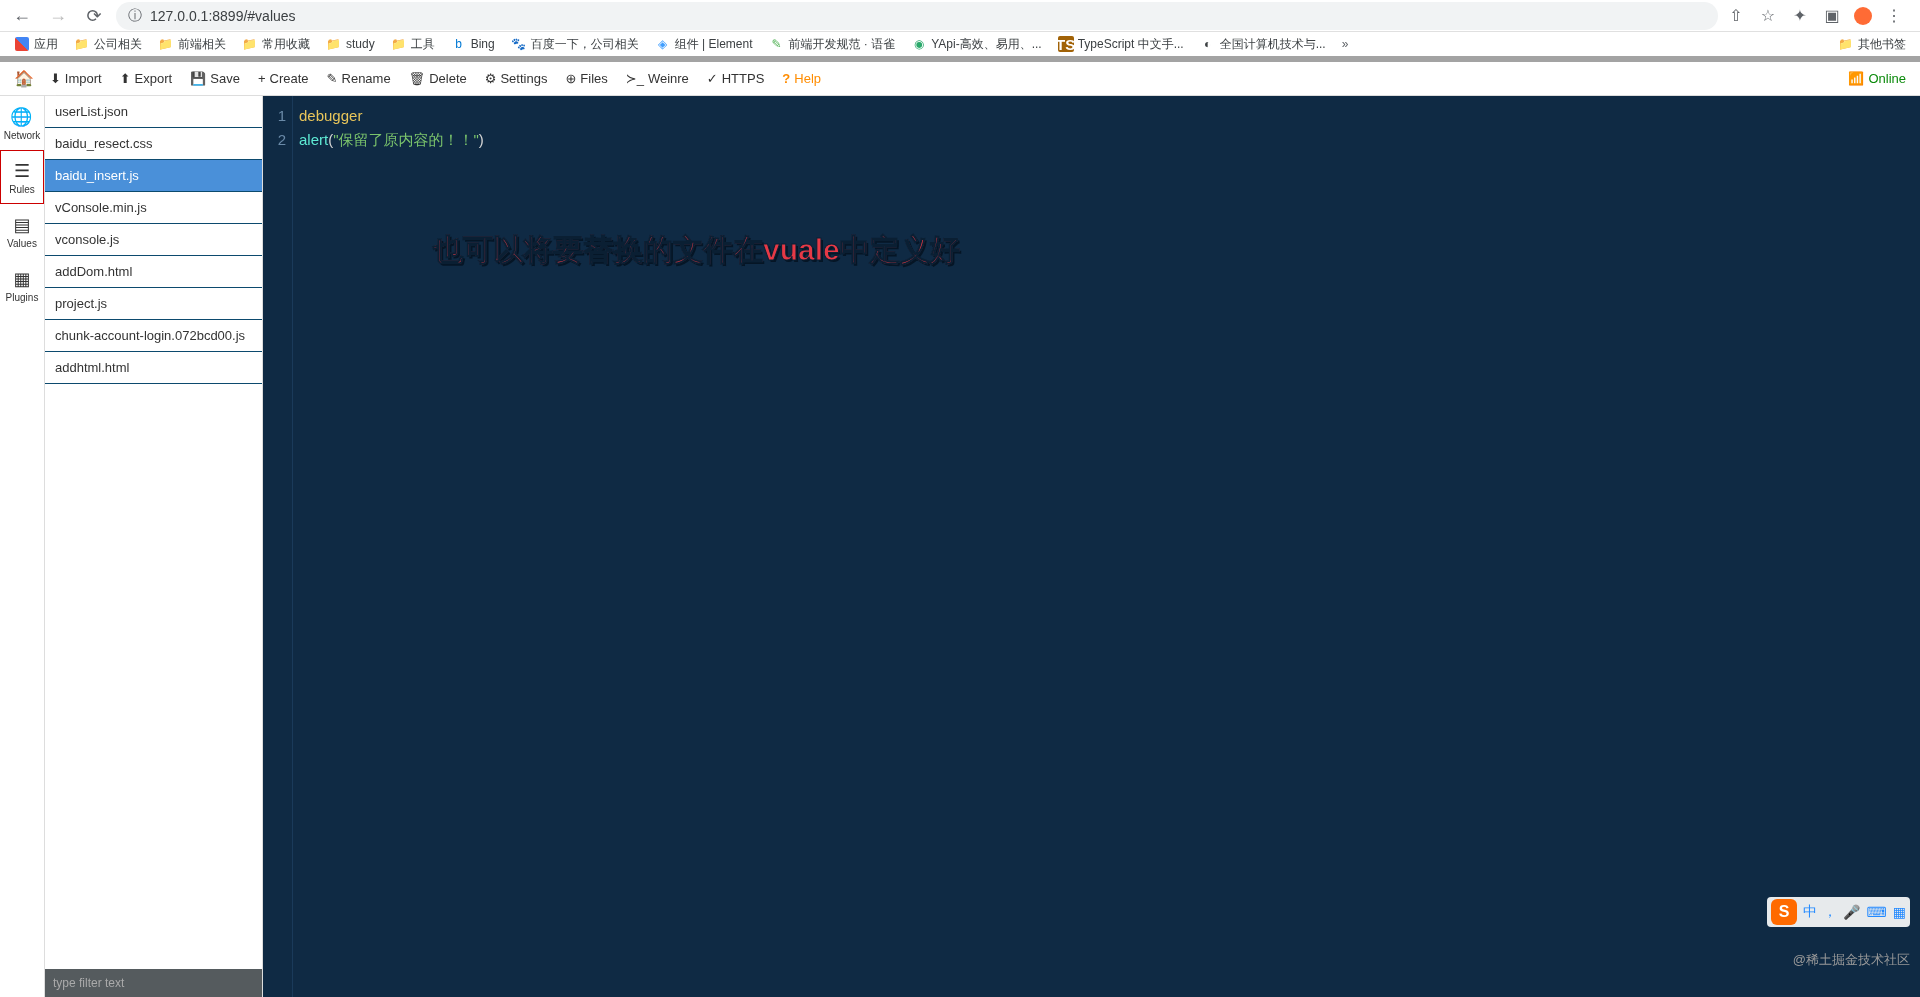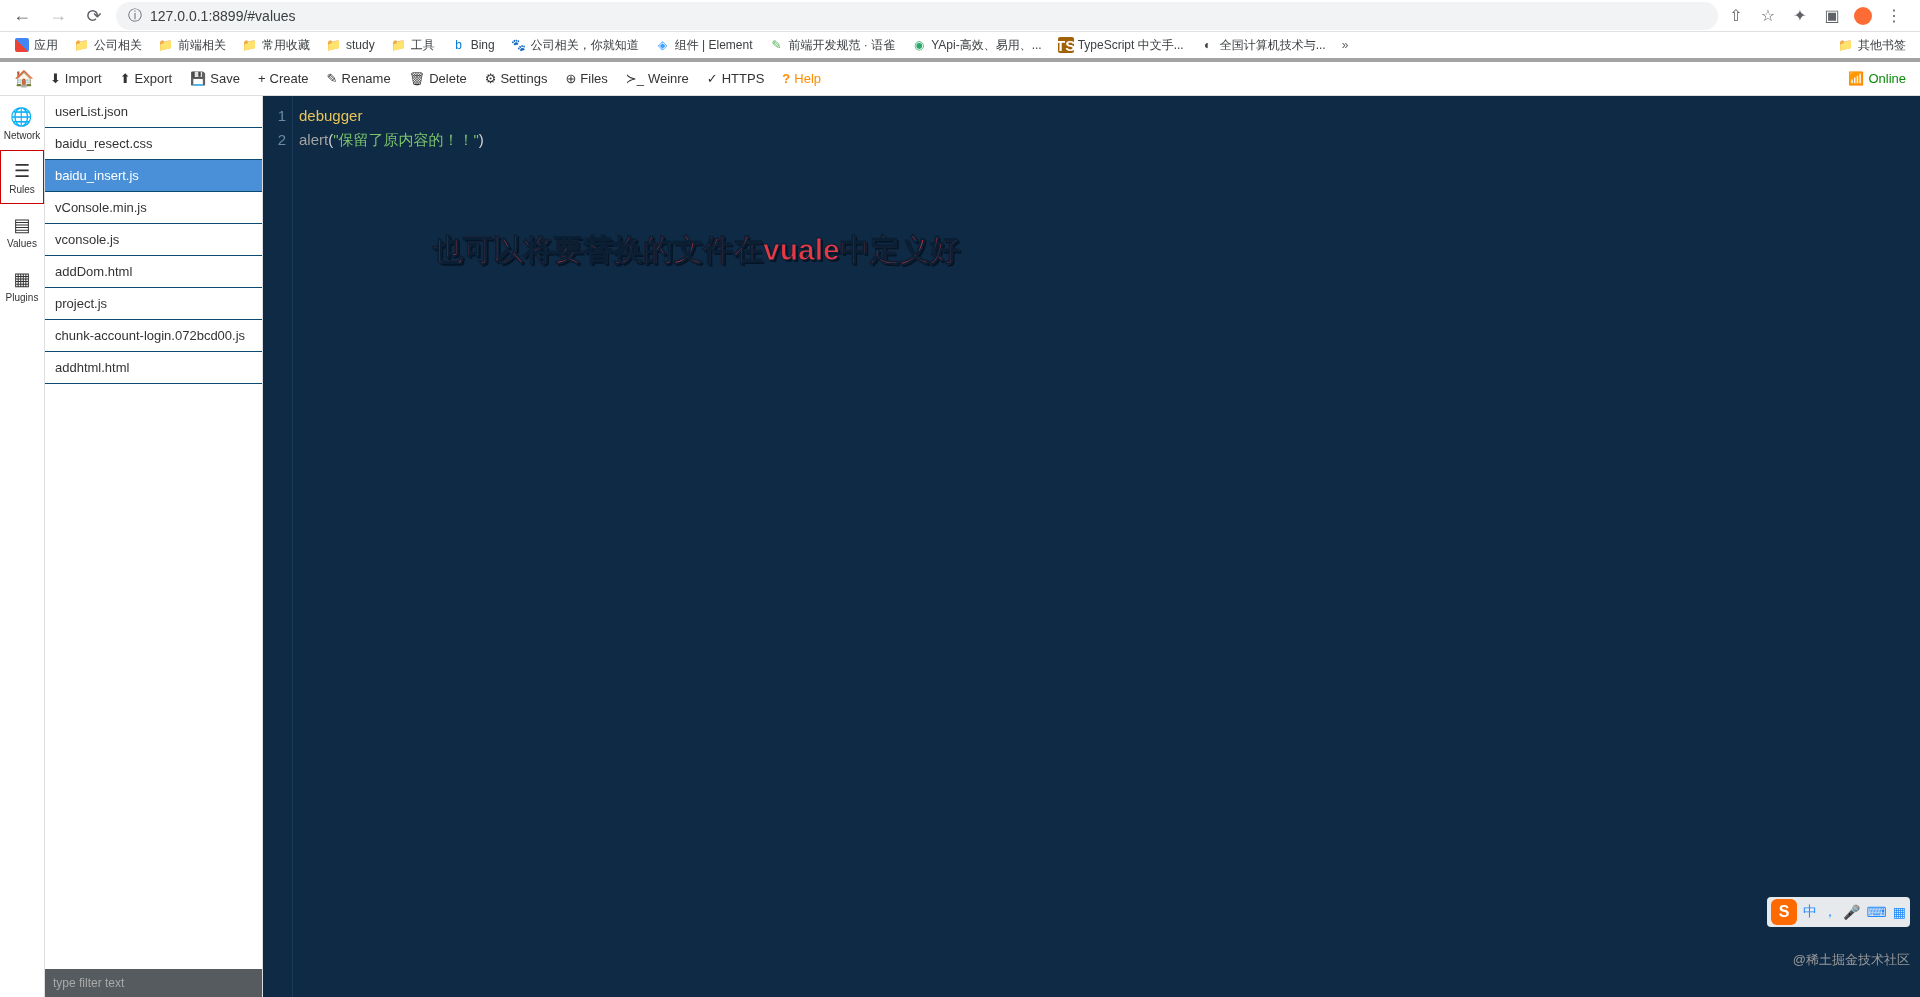--- a/index.html
+++ b/index.html
@@ -9,21 +9,21 @@
 .browser-chrome { height: 32px; background: #fff; display: flex; align-items: center; padding: 0 8px; border-bottom: 1px solid #e0e0e0; gap: 8px; }
 .nav-btn { width: 28px; height: 28px; display: flex; align-items: center; justify-content: center; color: #5f6368; cursor: pointer; border-radius: 50%; font-size: 18px; }
 .nav-btn.disabled { color: #bbb; }
 .url-bar { flex: 1; height: 28px; background: #f1f3f4; border-radius: 14px; display: flex; align-items: center; padding: 0 12px; gap: 8px; font-size: 14px; color: #3c4043; }
 .url-bar .info-icon { color: #5f6368; font-size: 14px; }
 .chrome-right { display: flex; align-items: center; gap: 12px; padding-right: 8px; }
 .chrome-icon { width: 20px; height: 20px; display: flex; align-items: center; justify-content: center; color: #5f6368; font-size: 16px; }
 .chrome-icon.orange { width: 18px; height: 18px; background: #ff6b35; border-radius: 50%; }
 
 
-.bookmark-bar { height: 30px; background: #fff; display: flex; align-items: center; padding: 0 8px; gap: 4px; border-bottom: 4px solid #a3a3a3; font-size: 12px; }
+.bookmark-bar { height: 30px; background: #fff; display: flex; align-items: center; padding: 0 8px; gap: 4px; border-bottom: 6px solid #a3a3a3; font-size: 12px; }
 .bookmark { display: flex; align-items: center; gap: 4px; padding: 3px 6px; border-radius: 4px; cursor: pointer; white-space: nowrap; color: #3c4043; }
 .bm-icon { width: 16px; height: 16px; display: inline-flex; align-items: center; justify-content: center; font-size: 12px; }
 .bm-folder { color: #f4b94a; }
 .bm-apps { background: linear-gradient(45deg,#ea4335 0%,#ea4335 50%,#4285f4 50%,#4285f4 100%); width:14px; height:14px; border-radius:2px; }
 .bookmark-spacer { flex: 1; }
 .bookmark-chevron { color: #5f6368; padding: 0 6px; }
 
 
 .app-toolbar { height: 34px; background: #fff; border-bottom: 1px solid #ddd; display: flex; align-items: center; padding: 0 8px; gap: 2px; }
 .tb-btn { display: flex; align-items: center; gap: 4px; padding: 4px 8px; font-size: 13px; color: #333; cursor: pointer; border-radius: 3px; }
@@ -50,21 +50,21 @@
 .file-item.selected { background: #4a90d9; color: #fff; }
 .filter-box { height: 28px; background: #555b5e; }
 .filter-box input { width: 100%; height: 100%; background: transparent; border: none; outline: none; padding: 4px 8px; color: #ccc; font-size: 12px; }
 .filter-box input::placeholder { color: #aaa; }
 
 
 .editor { flex: 1; background: #0f2a44; display: flex; position: relative; font-family: Consolas, "Courier New", monospace; font-size: 15px; }
 .gutter { width: 30px; background: #0f2a44; color: #6a8aa8; text-align: right; padding: 8px 6px 0 0; line-height: 1.6; border-right: 1px solid #1a3a5a; }
 .code { flex: 1; padding: 8px 6px 0 6px; line-height: 1.6; color: #d4d4d4; position: relative; }
 .code .kw-debug { color: #e8c55a; }
-.code .fn { color: #a3a3a3; }
+.code .fn { color: #5eead4; }
 .code .paren { color: #d4d4d4; }
 .code .str { color: #7bc46c; }
 .annotation { position: absolute; top: 133px; left: 140px; font-size: 30px; font-weight: bold; color: #e63946; -webkit-text-stroke: 1px #0a1f33; text-shadow: 2px 2px 0 #051525; line-height: 1.4; font-family: "Microsoft YaHei", sans-serif; }
 
 
 .ime-bar { position: fixed; right: 10px; bottom: 70px; display: flex; align-items: center; gap: 6px; background: rgba(255,255,255,0.9); padding: 2px 4px; border-radius: 4px; }
 .ime-s { width: 26px; height: 26px; background: #ff6a00; color: #fff; font-weight: bold; border-radius: 6px; display: flex; align-items: center; justify-content: center; font-size: 16px; }
 .ime-ic { color: #2189ff; font-size: 14px; }
 .watermark { position: fixed; right: 10px; bottom: 28px; color: #999; font-size: 13px; }
 </style>
@@ -115,21 +115,21 @@
   <div class="bookmark">
       <span class="bm-icon bm-folder">📁</span>
       <span>工具</span>
     </div>
   <div class="bookmark">
       <span class="bm-icon" style="color:#0078d4">b</span>
       <span>Bing</span>
     </div>
   <div class="bookmark">
       <span class="bm-icon">🐾</span>
-      <span>公司相关，你就知道</span>
+      <span>百度一下，公司相关</span>
     </div>
   <div class="bookmark">
       <span class="bm-icon" style="color:#409eff">◈</span>
       <span>组件 | Element</span>
     </div>
   <div class="bookmark">
       <span class="bm-icon" style="color:#4caf50">✎</span>
       <span>前端开发规范 · 语雀</span>
     </div>
   <div class="bookmark">

